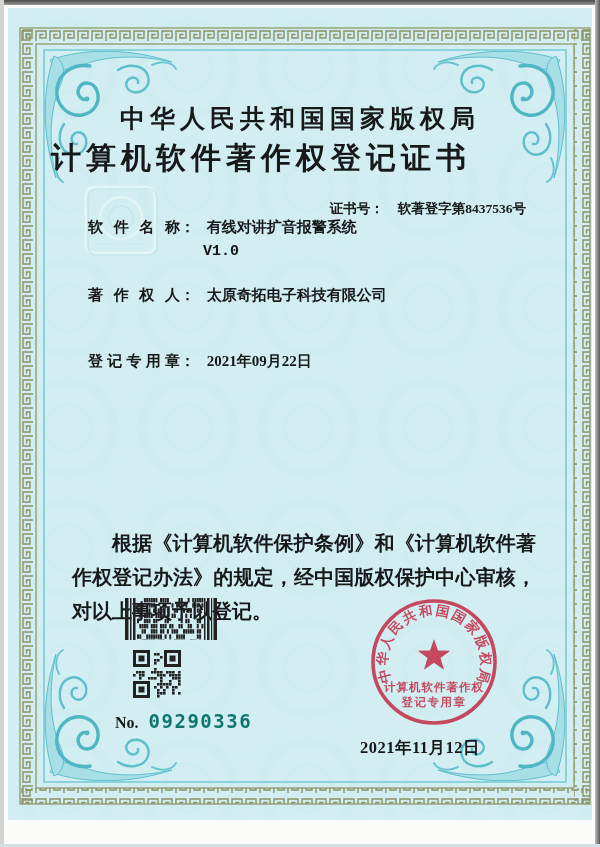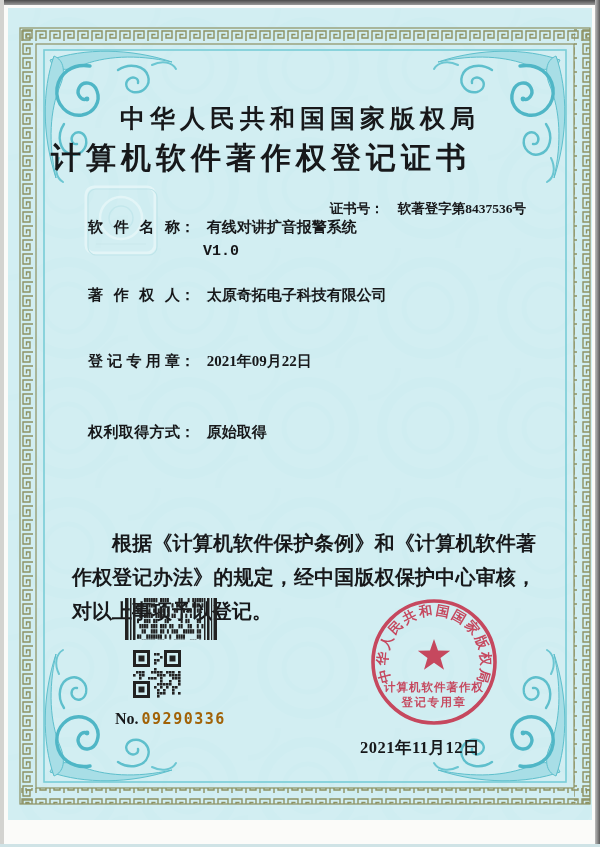--- a/index.html
+++ b/index.html
@@ -20,21 +20,21 @@
   .certno .gap{display:inline-block;width:14px;}
   .row{position:absolute;left:80px;font-size:15px;font-weight:bold;white-space:nowrap;}
   .lbl{display:inline-block;width:92px;text-align:justify;text-align-last:justify;}
   .colon{display:inline-block;}
   .val{display:inline-block;margin-left:8px;}
   .val2{margin-left:115px;font-size:15px;font-weight:bold;margin-top:6px;font-family:Liberation Mono, monospace;}
   .statement{position:absolute;left:64px;top:518px;width:464px;font-size:20px;font-weight:bold;line-height:34px;text-align:justify;text-indent:2em;}
   .barcode{position:absolute;left:117px;top:590px;}
   .qrcode{position:absolute;left:125px;top:642px;}
   .serial{position:absolute;left:107px;top:702px;font-size:16px;font-weight:bold;}
-  .serial .num{color:#a16207;font-family:"DejaVu Sans Mono","Liberation Mono",monospace;font-weight:bold;font-size:15px;letter-spacing:1.5px;margin-left:3px;}
+  .serial .num{color:#0f766e;font-family:"DejaVu Sans Mono","Liberation Mono",monospace;font-weight:bold;font-size:19px;letter-spacing:1.5px;margin-left:10px;}
   .seal{position:absolute;left:360px;top:588px;opacity:.92;}
   .issue-date{position:absolute;left:352px;top:729px;width:148px;text-align:left;font-size:16.5px;font-weight:bold;letter-spacing:.5px;white-space:nowrap;}
 </style>
 </head>
 <body>
 
 <div class="stage">
   <div class="edge-top"></div>
   <div class="edge-left"></div>
   <div class="edge-right"></div>
@@ -105,24 +105,20 @@
         <span class="val">有线对讲扩音报警系统</span>
         <div class="val2">V1.0</div>
       </div>
       <div class="row" style="top:278px">
         <span class="lbl">著作权人</span><span class="colon">：</span>
         <span class="val">太原奇拓电子科技有限公司</span>
       </div>
       <div class="row" style="top:344px">
         <span class="lbl">登记专用章</span><span class="colon">：</span>
         <span class="val">2021年09月22日</span>
-      </div>
-      <div class="row" style="top:415px">
-        <span class="lbl">权利取得方式</span><span class="colon">：</span>
-        <span class="val">原始取得</span>
       </div>
 
       <div class="statement">根据《计算机软件保护条例》和《计算机软件著作权登记办法》的规定，经中国版权保护中心审核，对以上事项予以登记。</div>
 
       <svg class="barcode" width="92" height="42" viewBox="0 0 92 42">
         <rect x="0" y="0" width="3.5" height="42" fill="#222"></rect>
         <rect x="5" y="0" width="1.5" height="42" fill="#222"></rect>
         <rect x="8" y="0" width="2.5" height="42" fill="#222"></rect>
         <g id="bc-modules" fill="#222">
             <rect x="12" y="5.2" width="2" height="4.4"></rect>

